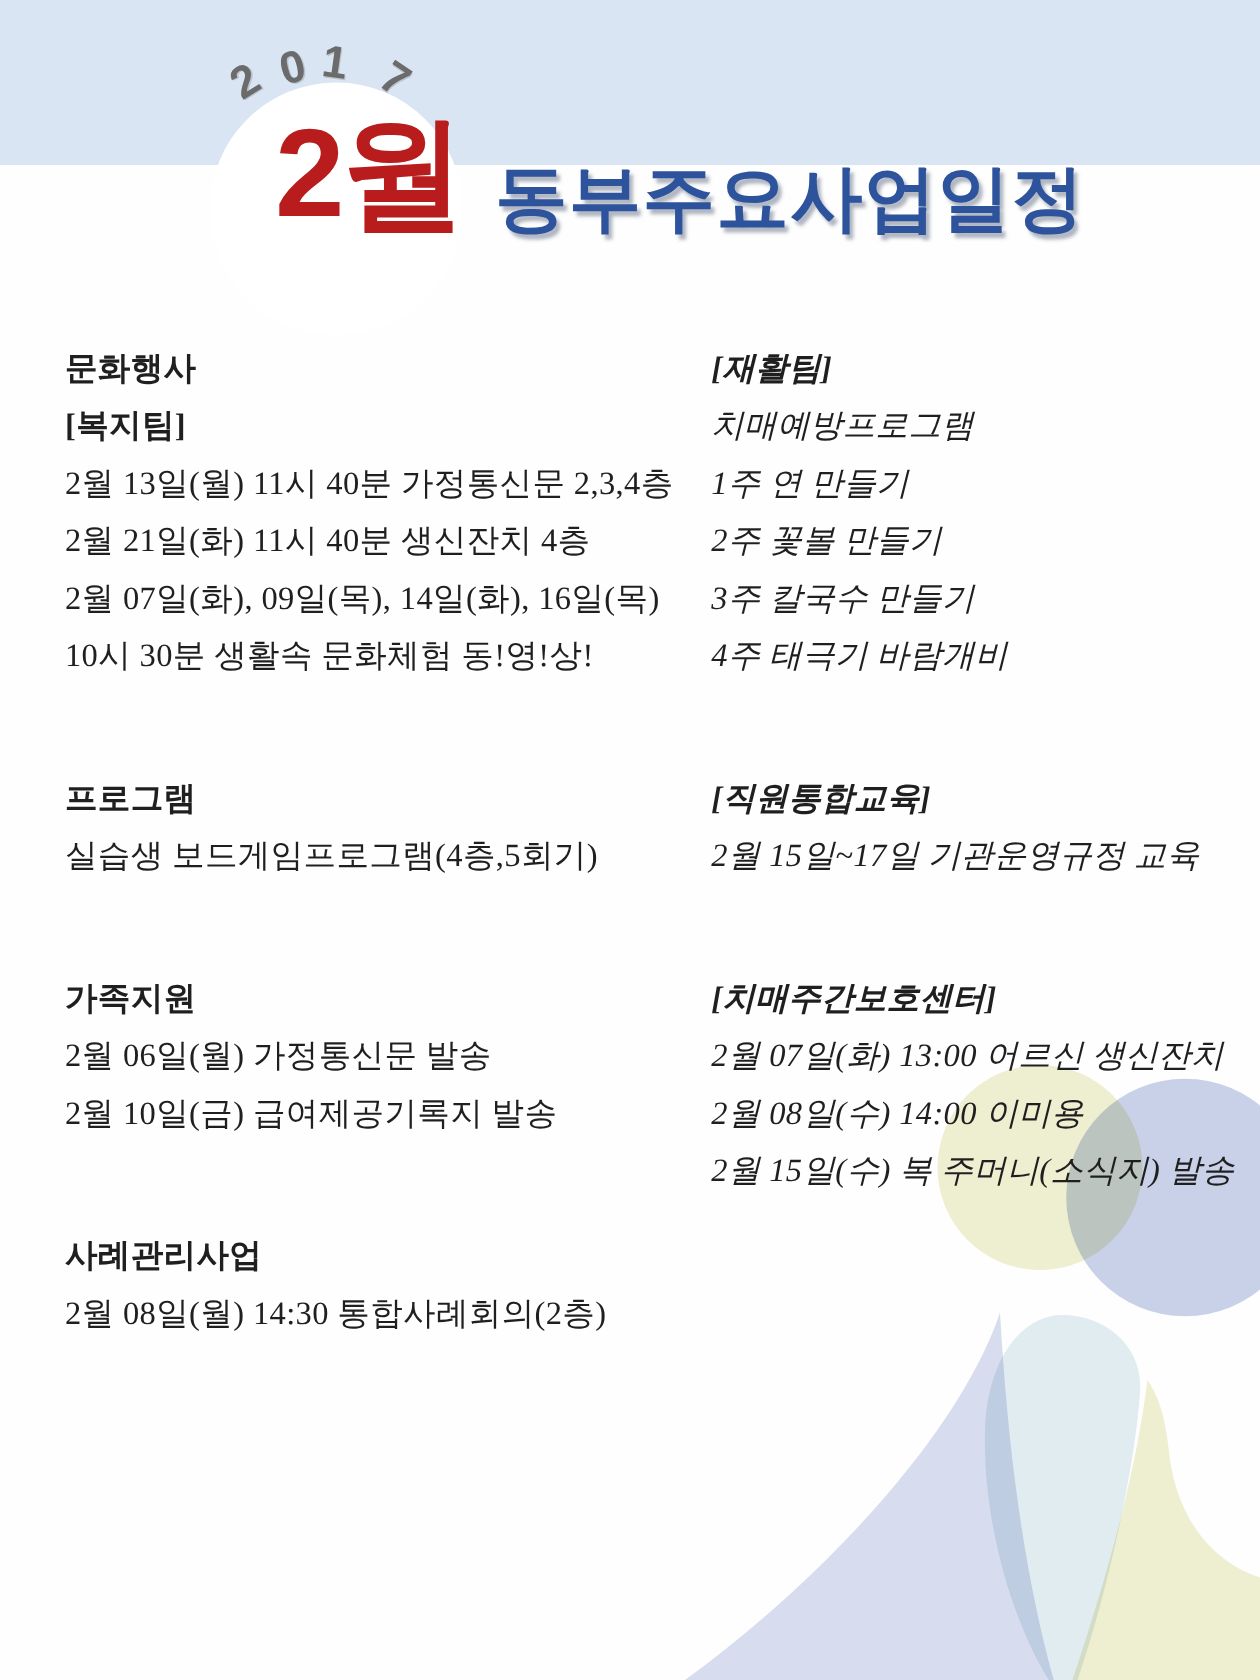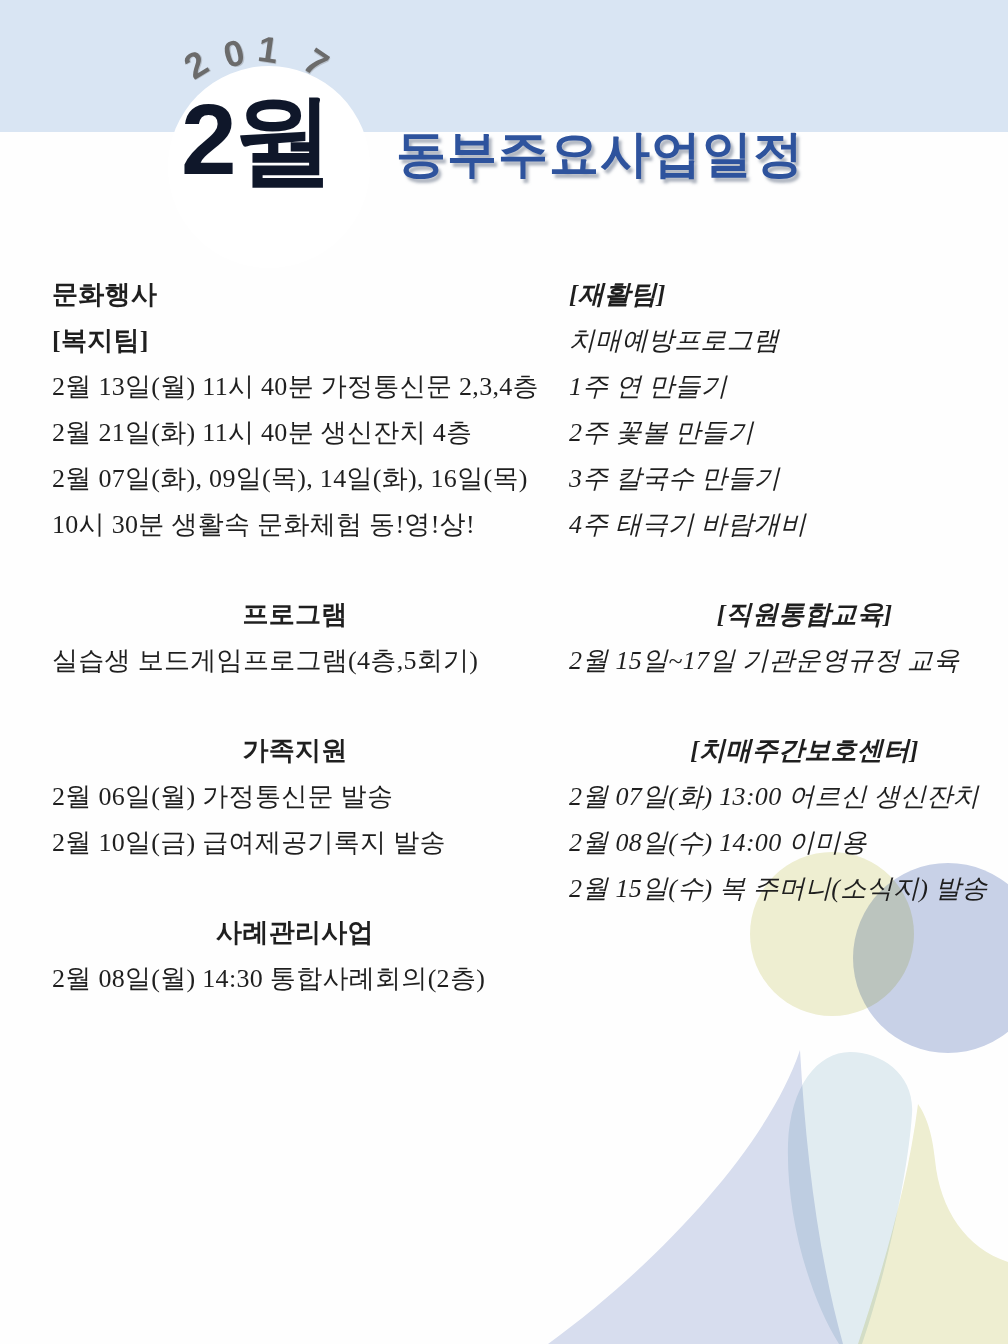--- a/index.html
+++ b/index.html
@@ -35,35 +35,35 @@
   .yd3 { left:128px; top:16px; transform:rotate(34deg); }
   .month {
     position:absolute; left:181px; top:84px;
     font-family:"Liberation Sans","DejaVu Sans",sans-serif;
     font-weight:bold; font-size:100px; line-height:1.1;
     letter-spacing:-3px;
   }
   .title {
     position:absolute; left:396px; top:126px; margin:0;
     font-family:"Liberation Sans","DejaVu Sans",sans-serif;
-    font-weight:bold; font-size:50px; line-height:1.15;
+    font-weight:bold; font-size:58px; line-height:1.15;
     letter-spacing:1px; white-space:nowrap;
     text-shadow:3px 4px 3px rgba(110,120,140,.55);
   }
   
   .col { position:absolute; top:272px; }
   .col-left  { left:52px;  width:486px; }
   .col-right { left:569px; width:471px;font-style:italic; }
   .tline {
     font-size:26px; line-height:46px;
     color:#1f1f1f; letter-spacing:.3px;
     white-space:nowrap;
   }
   .heading, .subheading { font-weight:bold; }
-  .gap { margin-top:44px;text-align:center; }
+  .gap { margin-top:68px; }
   
   .decor {
     position:absolute; left:488px; top:824px;
     width:520px; height:520px;
   }
   .decor path, .decor circle { mix-blend-mode:multiply; }
 </style>
 </head>
 <body>
 
@@ -79,21 +79,21 @@
 
   <header>
     <div class="band" style="background-color: rgb(217, 229, 243);"></div>
     <div class="dome"></div>
     <div class="year" style="color: rgb(107, 107, 107);">
       <span class="yd0">2</span>
       <span class="yd1">0</span>
       <span class="yd2">1</span>
       <span class="yd3">7</span>
     </div>
-    <div class="month" style="color: #0f172a;">2월</div>
+    <div class="month" style="color: #b91c1c; margin-left: 39px;">2월</div>
     <h1 class="title" style="color: rgb(46, 83, 157);">동부주요사업일정</h1>
   </header>
 
   <main>
     <section class="col col-left">
         <div class="tline subheading">문화행사</div>
         <div class="tline heading">[복지팀]</div>
         <div class="tline line">2월 13일(월) 11시 40분 가정통신문 2,3,4층</div>
         <div class="tline line">2월 21일(화) 11시 40분 생신잔치 4층</div>
         <div class="tline line">2월 07일(화), 09일(목), 14일(화), 16일(목)</div>

